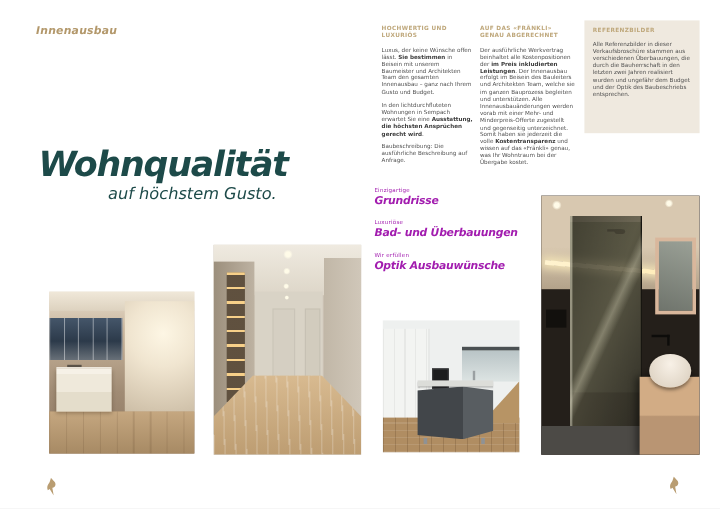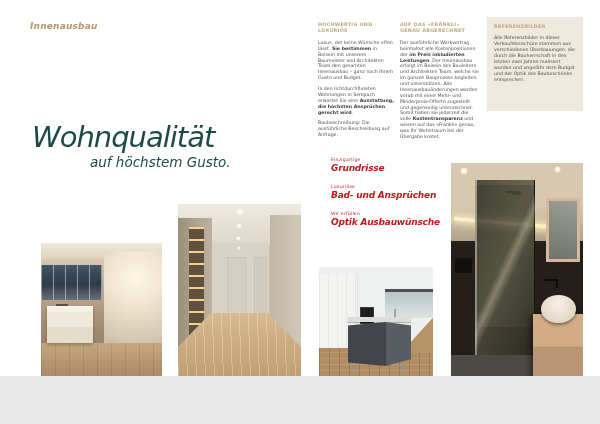--- a/index.html
+++ b/index.html
@@ -1,47 +1,47 @@
 <!DOCTYPE html>
 <html><head>
 <meta charset="utf-8">
 <style>
   html,body{margin:0;padding:0;background:#e8e8e8;}
   .page{
-    position:relative;width:600px;height:376px;background:#ffffff;
+    position:relative;width:600px;height:424px;background:#ffffff;
     font-family:"DejaVu Sans","Liberation Sans",sans-serif;overflow:hidden;
     margin:0 auto;
   }
   
   .category{
     position:absolute;left:30px;top:21px;
     font-size:9px;font-weight:bold;font-style:italic;color:#b3986b;letter-spacing:.2px;
   }
   .hero{position:absolute;left:32px;top:122px;color:#1d4a49;}
   .hero .title{
-    font-size:29px;font-weight:normal;font-style:italic;letter-spacing:-1px;line-height:1.05;
+    font-size:29px;font-weight:bold;font-style:italic;letter-spacing:-1px;line-height:1.05;
   }
   .hero .subtitle{
     font-size:13.5px;font-style:italic;margin-left:58px;margin-top:2px;
   }
   .col{position:absolute;top:22px;color:#4f4f4f;}
   .col h4{
     margin:0 0 5px 0;font-size:4.8px;font-weight:bold;color:#bfa87c;
     letter-spacing:.3px;line-height:1.35;text-transform:uppercase;
   }
   .col p{margin:0 0 5px 0;font-size:4.7px;line-height:1.25;}
   .col .b{font-weight:bold;color:#3c3c3c;}
   #col1{left:318px;width:76px;}
   #col2{left:400px;width:80px;}
   #col3{
     left:487px;top:17px;width:96px;box-sizing:border-box;
     background:#efe9df;padding:7px 7px 8px 7px;min-height:94px;
   }
   #col3 p{margin-bottom:0;}
-  .features{position:absolute;left:331px;top:157px;color:#b91c1c;}
+  .features{position:absolute;left:312px;top:157px;color:#a21caf;}
   .feature{margin-bottom:11px;}
   .feature .kicker{font-size:4.6px;letter-spacing:.2px;display:block;margin-bottom:1px;}
   .feature .flabel{font-size:9px;font-weight:bold;font-style:italic;display:block;letter-spacing:-.2px;}
   
   .photo{position:absolute;overflow:hidden;}
   .photo *{position:absolute;}
   
   #photo1{left:41px;top:243px;width:121px;height:135px;
     background:linear-gradient(180deg,#e9e0d2 0%,#cbb89f 22%,#a08b74 62%,#8b7660 100%);}
   .p1-ceiling{left:0;top:0;width:100%;height:12%;background:linear-gradient(180deg,#f0e8d9,#ddd2bf);}
@@ -163,21 +163,21 @@
       </div>
   </div>
 
   <div class="features">
     <div class="feature">
       <span class="kicker">Einzigartige</span>
       <span class="flabel">Grundrisse</span>
     </div>
     <div class="feature">
       <span class="kicker">Luxuriöse</span>
-      <span class="flabel">Bad- und Ansprüchen</span>
+      <span class="flabel">Bad- und Überbauungen</span>
     </div>
     <div class="feature">
       <span class="kicker">Wir erfüllen</span>
       <span class="flabel">Optik Ausbauwünsche</span>
     </div>
   </div>
 
   <div class="photo" id="photo1">
     <div class="p1-ceiling"></div>
     <div class="p1-window"></div>

